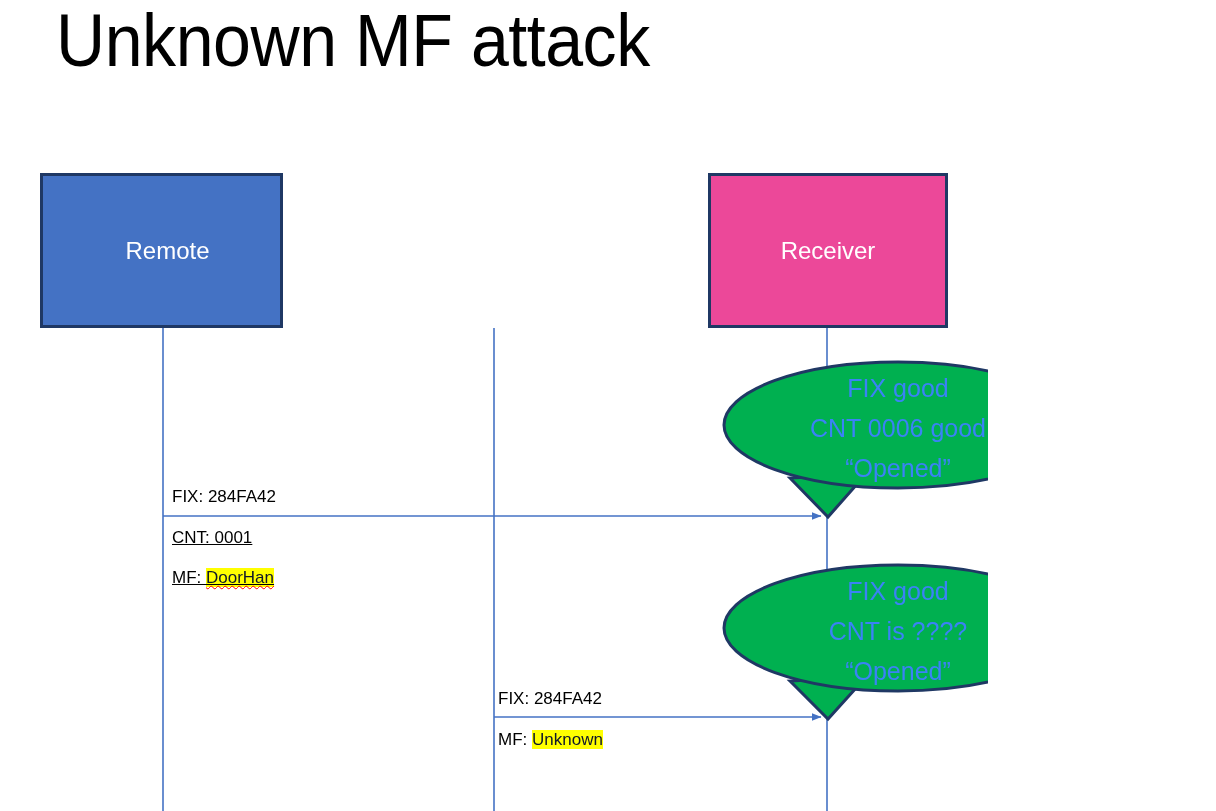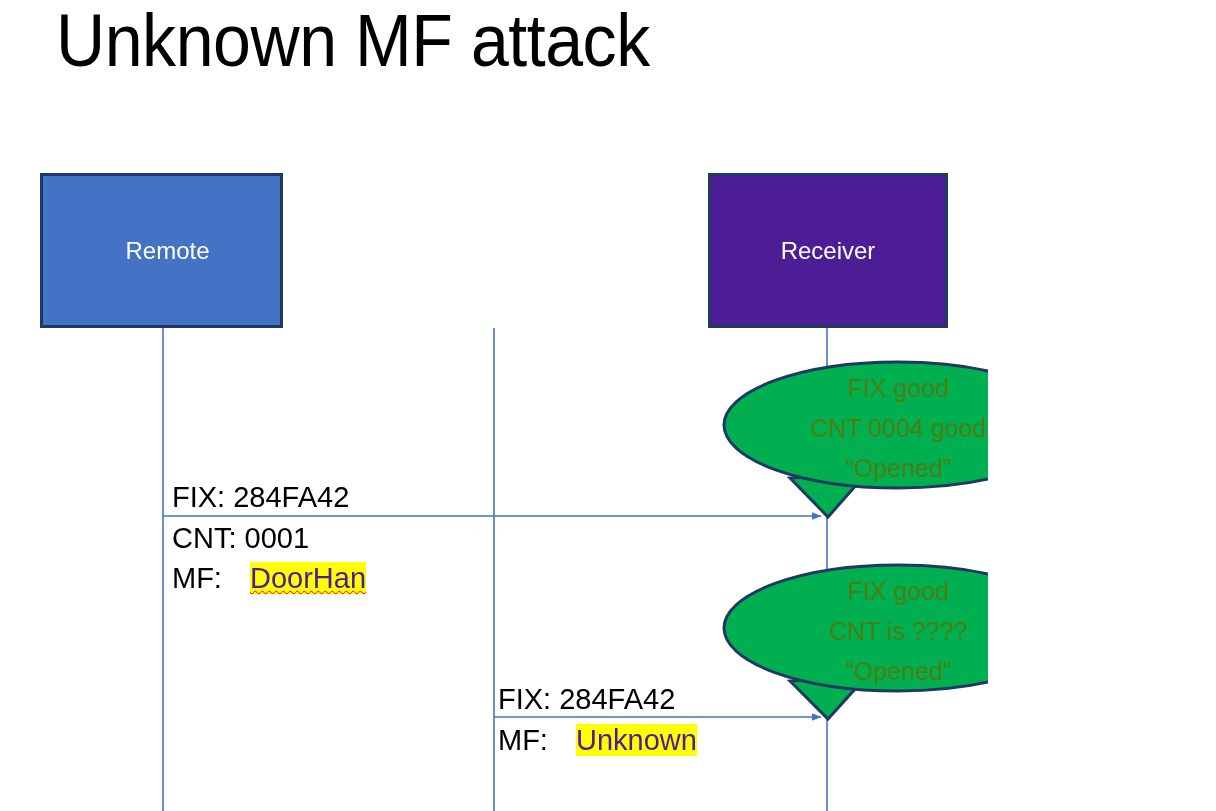--- a/index.html
+++ b/index.html
@@ -50,54 +50,53 @@
     display: flex;
     align-items: center;
     justify-content: center;
     color: #ffffff;
     font-size: 24px;
     font-weight: 400;
     font-family: "Liberation Sans", sans-serif;
   }
   #actor-remote   { left: 40px;  top: 173px; width: 243px; height: 155px; background: #4472C4; padding-left: 12px; }
   #actor-flipper  { left: 374px; top: 173px; width: 241px; height: 155px; background: #ED7D31; }
-  #actor-receiver { left: 708px; top: 173px; width: 240px; height: 155px; background: #4c1d95; }
+  #actor-receiver { left: 708px; top: 173px; width: 240px; height: 155px; background: #ec4899; }
 
   
   .callout-text {
     position: absolute;
     width: 348px;
     text-align: center;
-    color: #4d7c0f;
+    color: #3b82f6;
     font-size: 25px;
     line-height: 40px;
     font-family: "Liberation Sans", sans-serif;
     pointer-events: none;
   }
   #callout1-text { left: 724px; top: 368px; }
   #callout2-text { left: 724px; top: 571px; }
 
   
   .msg-block {
     position: absolute;
-    font-size: 29px;
+    font-size: 17px;
     line-height: 40px;
     color: #000000;
     font-family: "Liberation Sans", sans-serif;
     white-space: nowrap;
   }
   #msg1-line1 { left: 172px; top: 477px; }
-  #msg1-rest  { left: 172px; top: 518px; }
+  #msg1-rest  { left: 172px; top: 518px; text-decoration: underline; }
   #msg2-line1 { left: 498px; top: 679px; }
   #msg2-rest  { left: 498px; top: 720px; }
 
   .hl {
     background: #FFFF00;
-    color: #4c1d95;
-    margin-left: 20px;
+    color: #0f172a;
   }
   
   .sp {
     text-decoration: underline wavy #FF0000;
     text-decoration-thickness: 1px;
     text-underline-offset: 2px;
   }
   .sp-plain {
     text-decoration: underline wavy #FF0000;
     text-decoration-thickness: 1px;
@@ -139,21 +138,21 @@
 
   <div class="actor-box" id="actor-remote">
     <span>Remote</span>
   </div>
   <div class="actor-box" id="actor-receiver">
     <span>Receiver</span>
   </div>
 
   <div class="callout-text" id="callout1-text">
     <div>FIX good</div>
-    <div>CNT 0004 good</div>
+    <div>CNT 0006 good</div>
     <div>“Opened”</div>
   </div>
 
   <div class="callout-text" id="callout2-text">
     <div>FIX good</div>
     <div>CNT is ????</div>
     <div>“Opened”</div>
   </div>
 
   <div class="msg-block" id="msg1-line1">

